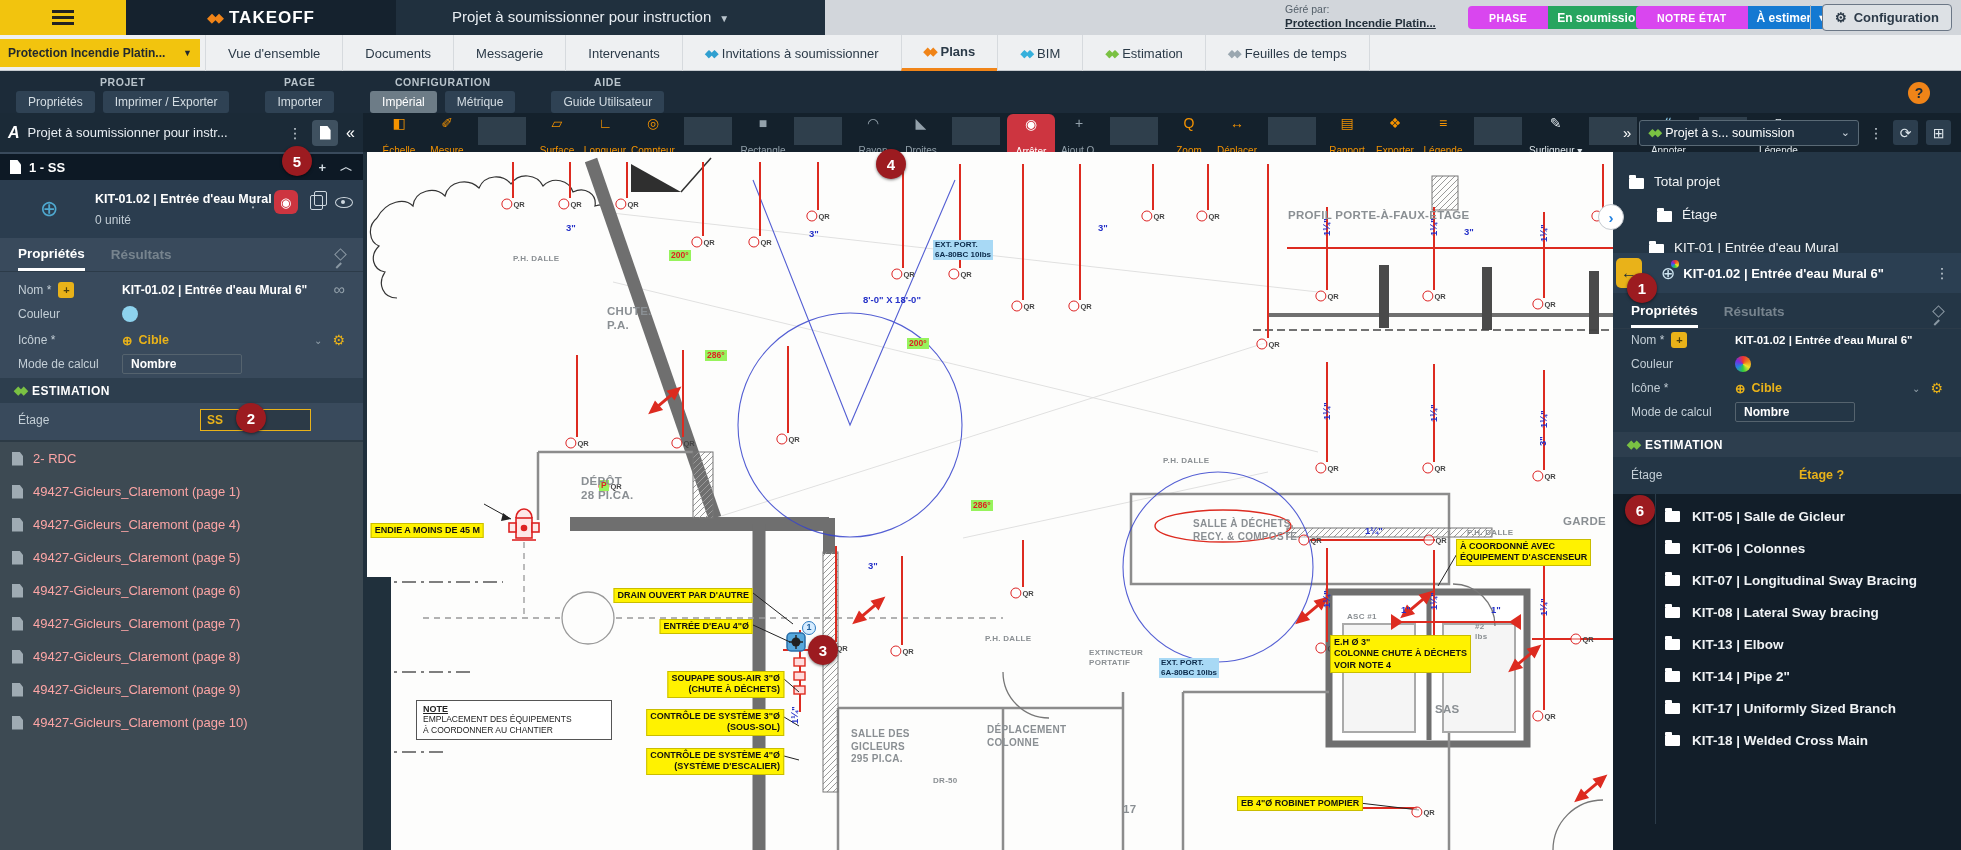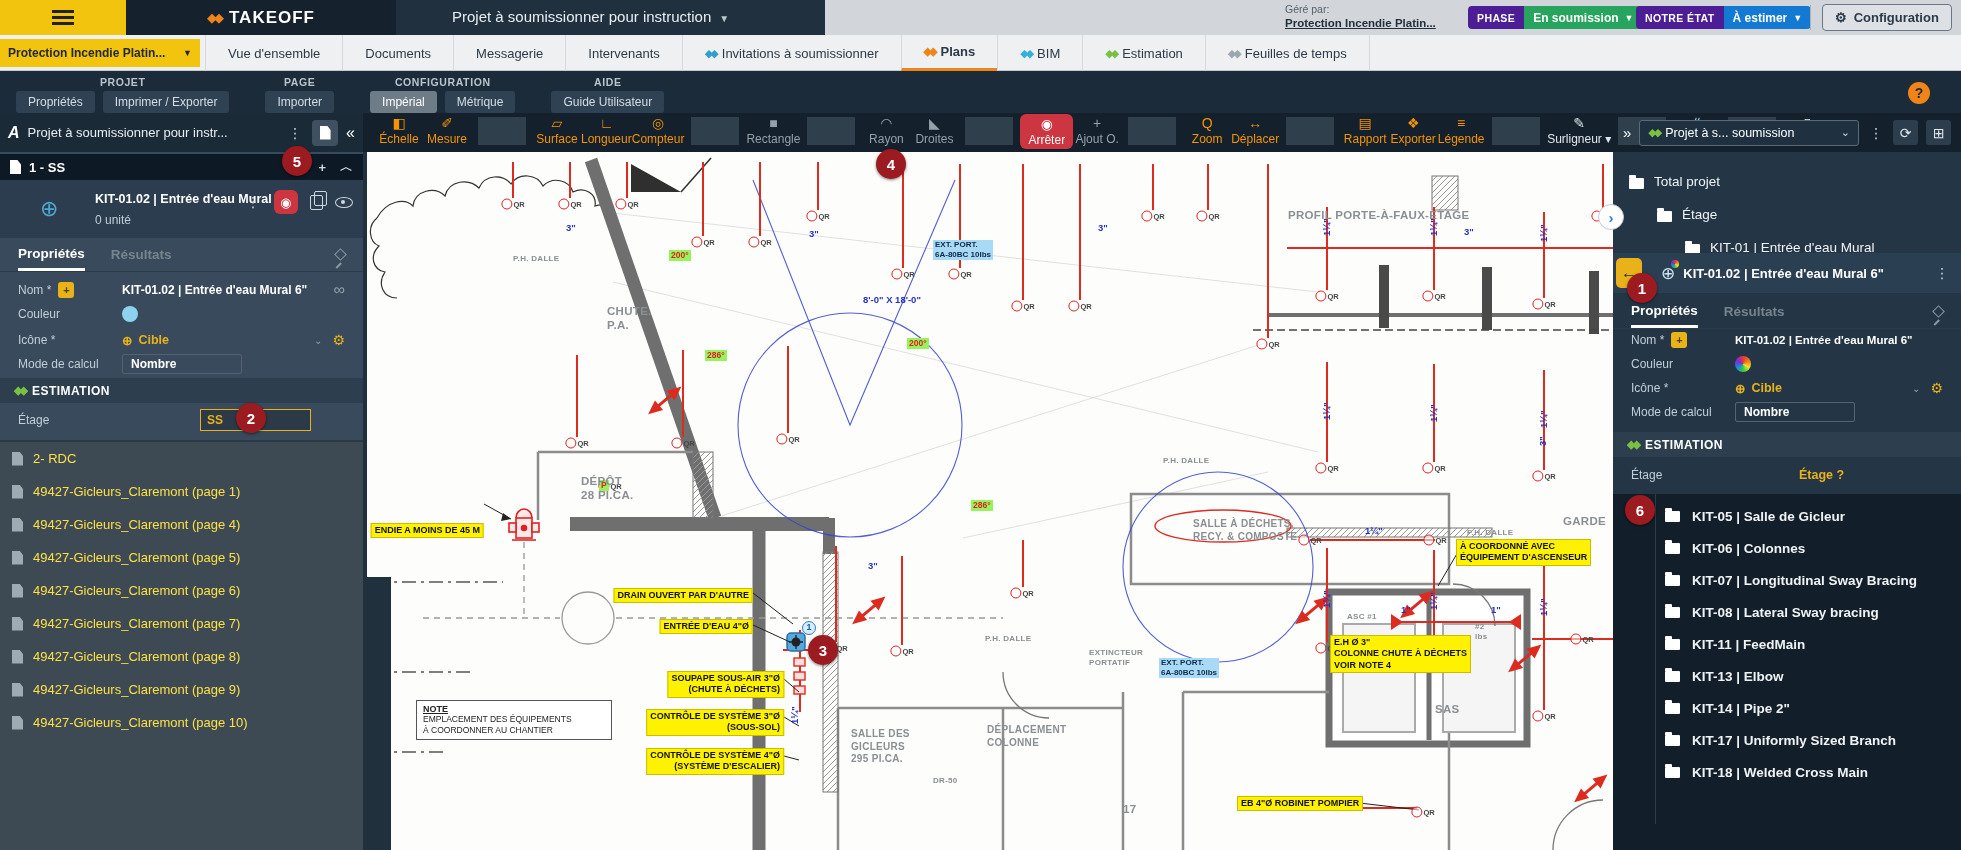--- a/index.html
+++ b/index.html
@@ -12,21 +12,21 @@
   #burger i { display:block; width:22px; height:3px; background:#222; box-shadow:0 6px 0 #222, 0 -6px 0 #222; }
   #logo { position:absolute; left:126px; top:0; width:270px; height:35px; background:#15222e; display:flex; align-items:center; justify-content:center; gap:8px; }
   .dmd { color:#f08418; font-size:13px; letter-spacing:-3px; }
   #logo .lt { color:#fff; font-weight:bold; font-size:17px; letter-spacing:1px; }
   #ptitle { position:absolute; left:452px; top:8px; color:#e8edf2; font-size:15px; }
   #ptitle .car { color:#b9c4cc; font-size:10px; margin-left:8px; }
   #managed { position:absolute; left:1285px; top:3px; line-height:1.25; }
   #managed .s1 { font-size:10.5px; color:#55606a; }
   #managed .s2 { font-size:11.5px; color:#222f3a; font-weight:bold; text-decoration:underline; }
   .pillpair { position:absolute; top:6px; height:23px; display:flex; border-radius:4px; overflow:hidden; font-weight:bold; }
-  .pill-l { background:#4c1d95; color:#fff; font-size:10.5px; display:flex; align-items:center; padding:0 9px; letter-spacing:.4px; }
+  .pill-l { background:#d946ef; color:#fff; font-size:10.5px; display:flex; align-items:center; padding:0 21px; letter-spacing:.4px; }
   .pill-r { color:#fff; font-size:12px; display:flex; align-items:center; padding:0 9px; gap:6px; }
   .pill-r .car { font-size:9px; }
   #vdiv1 { position:absolute; left:1810px; top:5px; width:1px; height:25px; background:#aab2ba; }
   #configbtn { position:absolute; left:1822px; top:4px; height:27px; border:1.5px solid #6b7786; border-radius:4px; background:#dde1e5; color:#2c3a48; font-weight:bold; font-size:13px; display:flex; align-items:center; gap:7px; padding:0 12px; cursor:pointer; }
 
   
   #tabbar { position:absolute; left:0; top:35px; width:1961px; height:36px; background:#eef0f2; border-bottom:1px solid #c5cad0; }
   #projselect { position:absolute; left:0; top:4px; width:200px; height:28px; background:#f2c40e; color:#23292e; font-size:12px; font-weight:bold; display:flex; align-items:center; justify-content:space-between; padding:0 8px; cursor:pointer; }
   #projselect .car { font-size:9px; }
   #tabitems { position:absolute; left:205px; top:0; height:36px; display:flex; }
@@ -48,21 +48,21 @@
   #toolbar { position:absolute; left:0; top:113px; width:1961px; height:39px; background:#14212c; }
   #tb-left { position:absolute; left:0; top:0; width:363px; height:39px; display:flex; align-items:center; gap:8px; padding:0 8px; background:#1b2a37; }
   #tb-left .aic { color:#fff; font-weight:bold; font-size:16px; font-style:italic; }
   #tb-left .ttl { color:#e8edf2; font-size:13px; white-space:nowrap; overflow:hidden; flex:1; }
   .kebab { color:#cfd8df; font-size:14px; cursor:pointer; padding:0 2px; }
   #pgbtn { width:26px; height:26px; background:#3f5160; border-radius:4px; display:flex; align-items:center; justify-content:center; cursor:pointer; }
   #tb-left .coll { color:#fff; font-size:16px; cursor:pointer; }
   #tools { position:absolute; left:375px; top:0; height:39px; display:flex; align-items:flex-start; }
   .tool { min-width:48px; display:flex; flex-direction:column; align-items:center; padding-top:3px; cursor:pointer; }
   .tool .g { font-size:14px; line-height:15px; }
-  .tool .l { font-size:12px; margin-top:1px; white-space:nowrap; }
+  .tool .l { font-size:10px; margin-top:14px; white-space:nowrap; }
   .t-orange .g,.t-orange .l { color:#f59300; }
   .t-gray .g,.t-gray .l { color:#93a1ab; }
   .t-white .g,.t-white .l { color:#dfe7ec; }
   .t-blue .g { color:#8ecae8; } .t-blue .l { color:#dfe7ec; }
   .tool.t-stop { background:#cd3540; border-radius:6px; padding:3px 8px 2px; margin-top:1px; }
   .t-stop .g,.t-stop .l { color:#fff; }
   .tdiv { width:1px; height:28px; background:#2f3f4c; margin:4px 7px 0; }
   #tb-right { position:absolute; right:0; top:0; width:348px; height:39px; display:flex; align-items:center; gap:8px; padding:0 10px; }
   #tb-right .exp { color:#fff; font-size:15px; cursor:pointer; }
   #projdd { flex:1; height:26px; border:1px solid #5a6a76; background:#1f3040; border-radius:3px; display:flex; align-items:center; gap:6px; padding:0 8px; color:#fff; font-size:12.5px; cursor:pointer; }
@@ -96,21 +96,21 @@
   .colordot { width:16px; height:16px; border-radius:50%; background:#8ed3ee; }
   .colordot.rainbow { background:conic-gradient(#e33,#ec7f1b,#ede32a,#2ecc40,#2382e0,#7a2be0,#e33); }
   .cible { color:#e9b219; font-size:12.5px; font-weight:bold; display:flex; gap:6px; align-items:center; }
   .gear { color:#e9b219; font-size:14px; margin-left:10px; cursor:pointer; }
   .chev { color:#93a1ab; font-size:10px; margin-left:auto; cursor:pointer; }
   .modebox { border:1px solid #55636e; border-radius:2px; padding:2px 8px; color:#fff; font-size:12px; font-weight:bold; min-width:120px; }
   .estband { position:absolute; left:0; width:100%; height:25px; background:#2d3e4e; display:flex; align-items:center; gap:7px; padding:0 14px; color:#fff; font-weight:bold; font-size:12px; letter-spacing:.5px; }
   .estband .gd { color:#7ac143; font-size:11px; letter-spacing:-3px; }
   #etageinput { width:111px; height:22px; background:#2c3a47; border:1.5px solid #e9b219; color:#e9b219; font-weight:bold; font-size:12px; padding:0 6px; font-family:inherit; }
   #lp-pages { position:absolute; left:0; top:288px; width:363px; height:410px; background:#3d4a53; border-top:2px solid #2c3a45; }
-  .pgrow { height:33px; display:flex; align-items:center; gap:10px; padding:0 12px; color:#fde047; font-size:13px; cursor:pointer; white-space:nowrap; }
+  .pgrow { height:33px; display:flex; align-items:center; gap:10px; padding:0 12px; color:#fca5a5; font-size:13px; cursor:pointer; white-space:nowrap; }
   .pgi { width:11px; height:14px; background:#9fabb3; clip-path:polygon(0 0,68% 0,100% 32%,100% 100%,0 100%); }
   .pgi.w { background:#fff; }
 
   
   #canvas { position:absolute; left:363px; top:152px; width:1250px; height:698px; background:#fdfdfc; overflow:hidden; }
   #canvas svg { position:absolute; left:0; top:0; }
   .clabel { position:absolute; z-index:5; white-space:pre-line; line-height:1.25; }
   .yl { background:#fff200; color:#111; font-size:9px; font-weight:bold; padding:1px 3px; border:0.5px solid #c9bd00; }
   .ra { transform:translateX(-100%); text-align:right; }
   .bl { background:#a8d9f5; color:#0b2a4a; font-size:8px; font-weight:bold; padding:0 2px; }
@@ -938,21 +938,21 @@
       <div class="treerow" style="padding-left: 16px;">
         <span class="fold"></span>
         <span>Total projet</span>
       </div>
 
       <div class="treerow" style="padding-left: 44px;">
         <span class="fold"></span>
         <span>Étage</span>
       </div>
 
-      <div class="treerow" style="padding-left: 72px;">
+      <div class="treerow" style="padding-left: 36px;">
         <span class="fold"></span>
         <span>KIT-01 | Entrée d'eau Mural</span>
       </div>
     </div>
   <div id="rsel">
     <span class="tgt">⊕<i></i></span>
     <span class="nm">KIT-01.02 | Entrée d'eau Mural 6"</span>
     <span class="kebab">⋮</span>
   </div>
   <div class="ptabs" style="top:143px">
@@ -1007,24 +1007,20 @@
       <div class="kitrow">
         <span class="fold"></span>
         <span>KIT-07 | Longitudinal Sway Bracing</span>
       </div>
 
       <div class="kitrow">
         <span class="fold"></span>
         <span>KIT-08 | Lateral Sway bracing</span>
       </div>
 
-      <div class="kitrow">
-        <span class="fold"></span>
-        <span>KIT-11 | FeedMain</span>
-      </div>
 
 
       <div class="kitrow">
         <span class="fold"></span>
         <span>KIT-13 | Elbow</span>
       </div>
 
       <div class="kitrow">
         <span class="fold"></span>
         <span>KIT-14 | Pipe 2"</span>

